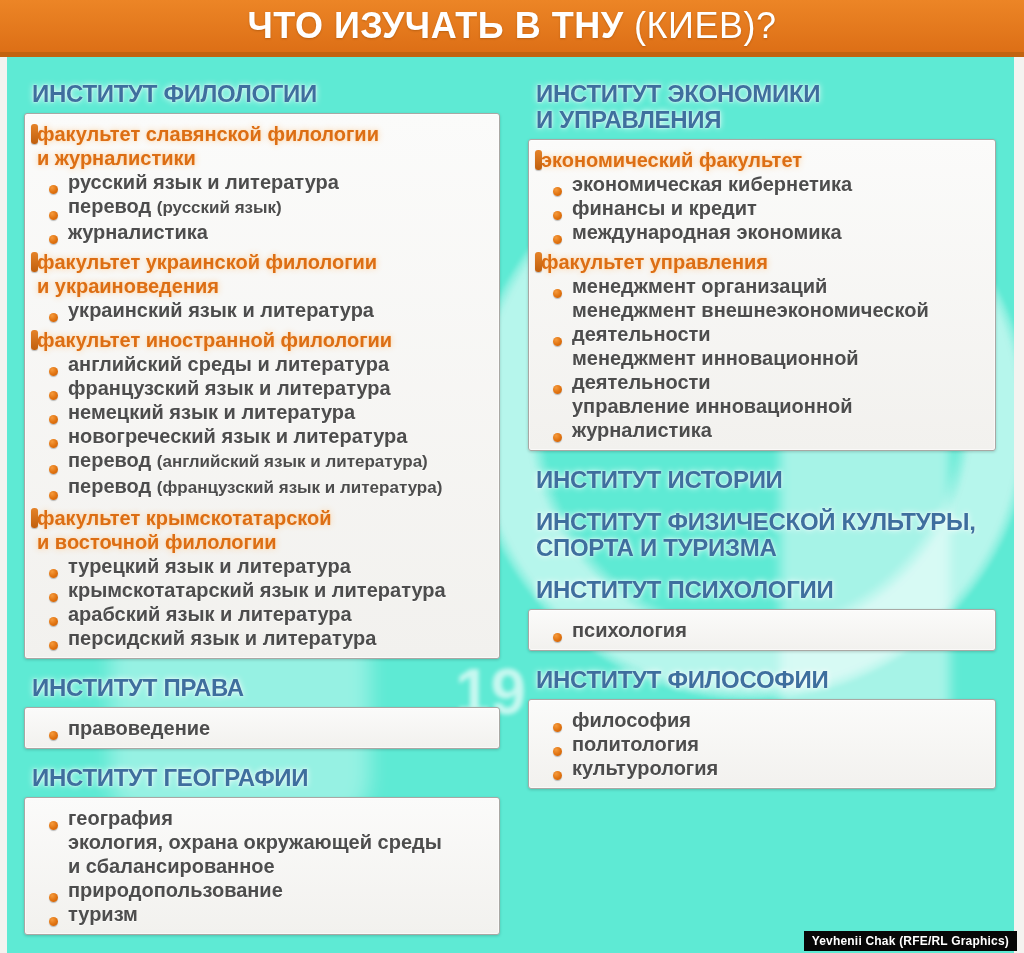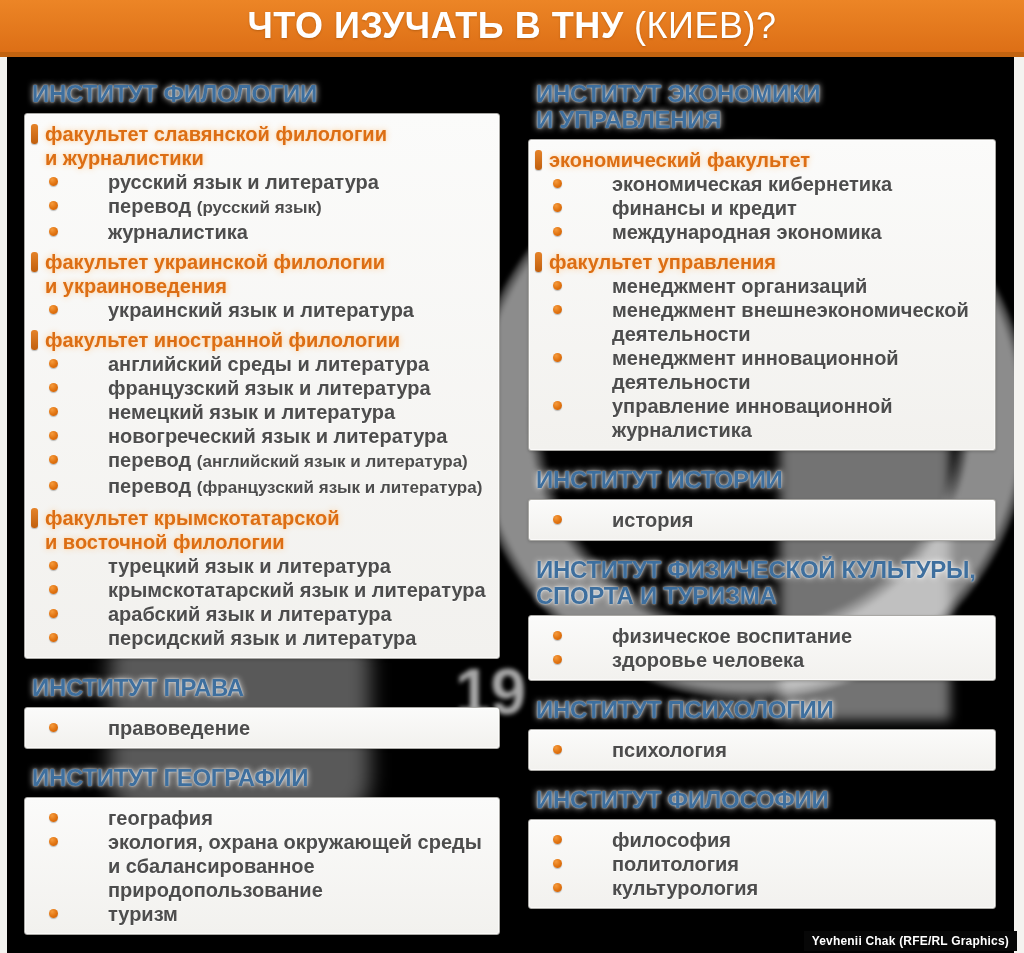--- a/index.html
+++ b/index.html
@@ -1,18 +1,18 @@
 <!DOCTYPE html>
 <html><head>
 <meta charset="utf-8">
 <style>
   html,body { margin:0; padding:0; background:#888; }
   .poster {
     position:relative; width:1024px; height:953px;
-    background:#000000; overflow:hidden;
+    background:#5eead4; overflow:hidden;
     font-family:"Liberation Sans","DejaVu Sans",sans-serif;
   }
   
   .header {
     position:relative; z-index:3; height:52px;
     background:linear-gradient(#ec8526,#dd6f16);
     border-bottom:5px solid #c26310;
     display:flex; align-items:center; justify-content:center;
   }
   .title {
@@ -59,36 +59,35 @@
   .col-right .institute-heading { }
   .column .institute-heading:first-child { margin-top:24px; }
   .info-box {
     background:linear-gradient(#fbfbfa,#f2f1ee);
     border:1px solid #a9a8a4; border-radius:3px;
     box-shadow:0 1px 3px rgba(0,0,0,.18), inset 0 0 0 1px rgba(255,255,255,.6);
     padding:8px 6px 8px 0;
   }
   .group + .group { margin-top:6px; }
   .faculty {
-    position:relative; padding-left:20px;
+    position:relative; padding-left:12px;
     font-size:20px; line-height:24px; font-weight:bold; color:#dc6e14;
     white-space:pre-line;
     text-shadow:0 0 6px rgba(255,205,150,.9), 0 0 2px rgba(255,225,190,.9);
   }
   .faculty-marker {
     position:absolute; left:6px; top:2px; width:7px; height:20px;
     border-radius:3px; background:linear-gradient(#e8judge 0,#c05f0e 100%);
     background:linear-gradient(#e58329,#c05f0e);
     box-shadow:0 1px 1px rgba(0,0,0,.25);
   }
   .program {
-    display:flex; align-items:flex-start; padding-left:24px;
+    display:flex; align-items:flex-end; padding-left:24px;
     font-size:20px; line-height:24px; font-weight:bold; color:#4d4d4d;
     text-shadow:0 1px 0 rgba(255,255,255,.7);
-    gap:40px;
   }
   .bullet-icon {
     flex:0 0 9px; width:9px; height:9px; margin:7px 10px 0 0; border-radius:50%;
     background:radial-gradient(circle at 35% 30%, #f59a3c, #e0720f 55%, #c45c08);
     box-shadow:0 1px 1px rgba(0,0,0,.25);
   }
   .program-text { white-space:pre-line; }
   .paren { font-size:17px; }
   
   .credit {
@@ -255,42 +254,22 @@
 деятельности</span>
             </div>
             <div class="program">
               <div class="bullet-icon"></div>
               <span class="program-text">управление инновационной
 журналистика</span>
             </div>
           </div>
         </div>
         <div class="institute-heading">ИНСТИТУТ ИСТОРИИ</div>
-        <div class="info-box">
-          <div class="group">
-            <div class="program">
-              <div class="bullet-icon"></div>
-              <span class="program-text">история</span>
-            </div>
-          </div>
-        </div>
         <div class="institute-heading">ИНСТИТУТ ФИЗИЧЕСКОЙ КУЛЬТУРЫ,
 СПОРТА И ТУРИЗМА</div>
-        <div class="info-box">
-          <div class="group">
-            <div class="program">
-              <div class="bullet-icon"></div>
-              <span class="program-text">физическое воспитание</span>
-            </div>
-            <div class="program">
-              <div class="bullet-icon"></div>
-              <span class="program-text">здоровье человека</span>
-            </div>
-          </div>
-        </div>
         <div class="institute-heading">ИНСТИТУТ ПСИХОЛОГИИ</div>
         <div class="info-box">
           <div class="group">
             <div class="program">
               <div class="bullet-icon"></div>
               <span class="program-text">психология</span>
             </div>
           </div>
         </div>
         <div class="institute-heading">ИНСТИТУТ ФИЛОСОФИИ</div>

